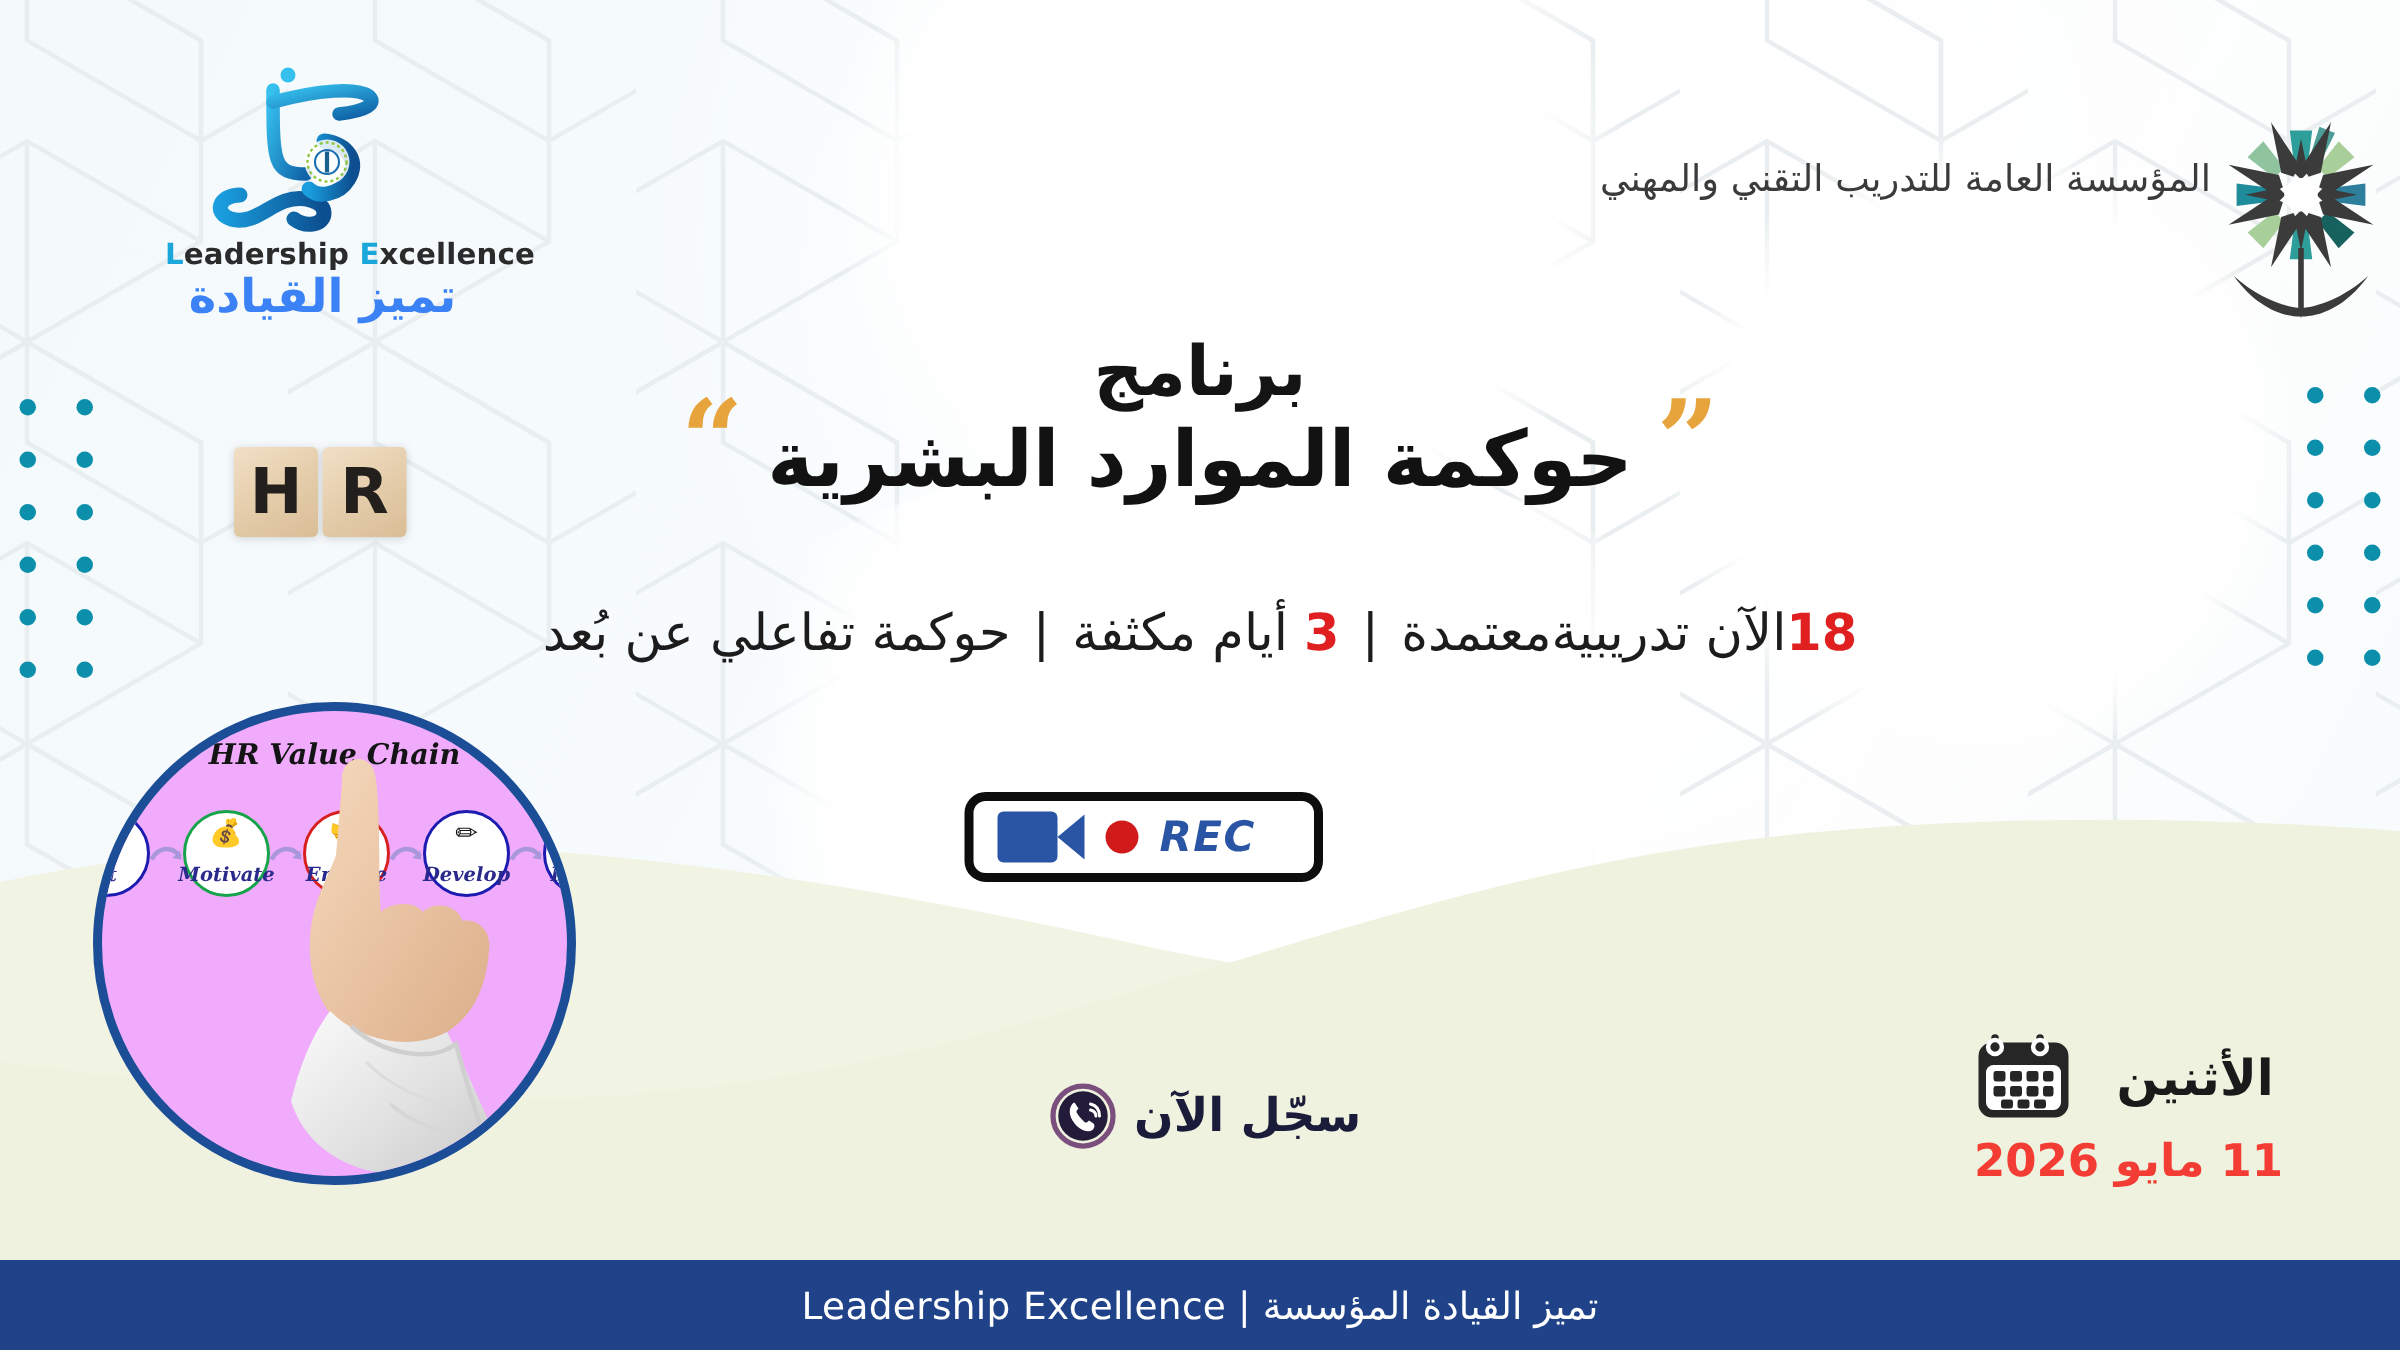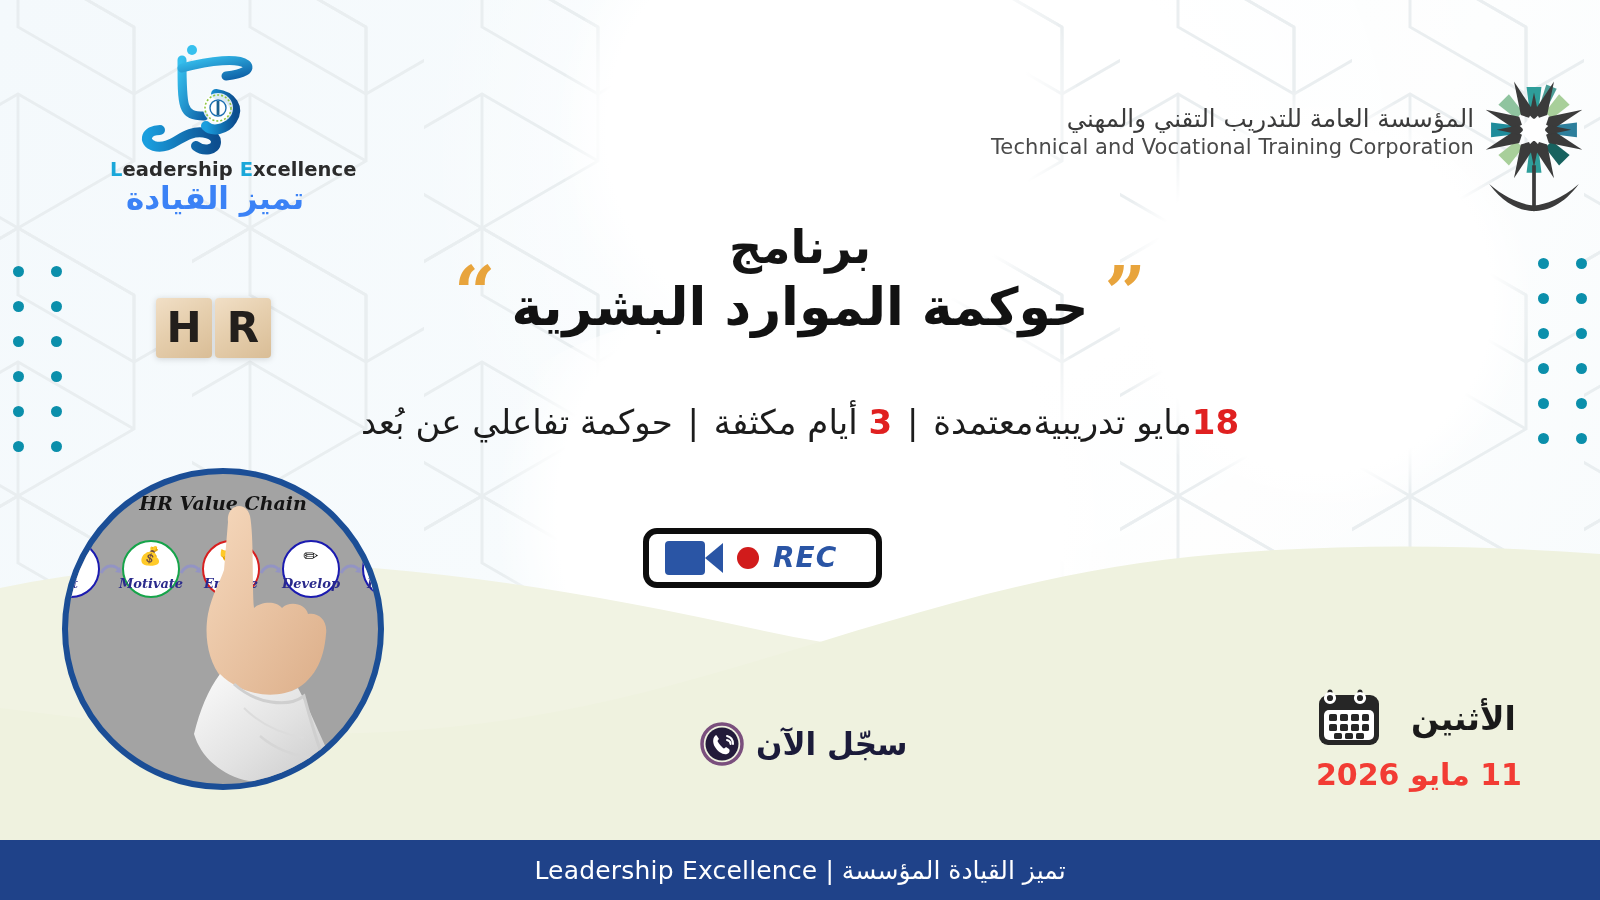--- a/index.html
+++ b/index.html
@@ -46,21 +46,21 @@
     font-size:19.5px; font-weight:700; color:#2b2b2b; letter-spacing:.1px;
     white-space:nowrap; margin-top:2px;
   }
   .logo-le .en b{ color:#1aa7d9; font-weight:700; }
   .logo-le .ar{
     font-size:31px; font-weight:700; color:#3b82f6; direction:rtl;
     margin-top:1px; line-height:1.05;
   }
 
   .logo-tvtc{ position:absolute; right:126px; top:104px; display:flex; align-items:center; gap:0; }
-  .logo-tvtc .txt{ text-align:right; direction:rtl; }
+  .logo-tvtc .txt{ text-align:center; direction:rtl; }
   .logo-tvtc .ar{ font-size:24.5px; color:#3b3b3b; line-height:1.22; white-space:nowrap; letter-spacing:.2px;}
   .logo-tvtc .en{
     font-size:21px; color:#4a4a4a; direction:ltr; line-height:1.2;
     white-space:nowrap; letter-spacing:.1px; margin-top:1px;
   }
   .tvtc-emblem{ position:absolute; right:10px; top:72px; width:112px; height:140px; }
 
   
   .hr-tiles{
     position:absolute; left:156px; top:298px;
@@ -130,21 +130,21 @@
   .rec-txt{
     font-size:28px; font-weight:700; font-style:italic; color:#2a55a5;
     letter-spacing:1px; line-height:1;
   }
 
   
   .photo-circle{
     position:absolute; left:62px; top:468px;
     width:322px; height:322px; border-radius:50%;
     border:6px solid #1b4e96;
-    background:#a3a3a3; overflow:hidden;
+    background:#f0abfc; overflow:hidden;
     box-sizing:border-box;
   }
   .vc-title{
     position:absolute; left:0; right:0; top:18px; text-align:center;
     font-family:"DejaVu Serif","Liberation Serif",serif;
     font-size:19px; font-style:italic; font-weight:700; color:#141414;
   }
   .vc-row{
     position:absolute; left:-26px; right:-26px; top:66px;
     display:flex; align-items:center; justify-content:space-between;
@@ -307,21 +307,20 @@
     </div>
     <div class="en">
       <b>L</b><span>eadership </span><b>E</b><span>xcellence</span>
     </div>
     <div class="ar">تميز القيادة</div>
   </div>
 
   <div class="logo-tvtc">
     <div class="txt">
       <div class="ar">المؤسسة العامة للتدريب التقني والمهني</div>
-      <div class="en">Technical and Vocational Training Corporation</div>
     </div>
   </div>
   <div class="tvtc-emblem">
     <svg viewBox="0 0 120 150" width="112" height="140" aria-hidden="true">
       <g transform="translate(60,62)">
         <g fill="#4b9d96">
           <path d="M-6,-50 L6,-50 L4,-24 L-4,-24 Z" transform="rotate(22)"></path>
         </g>
 
         <g>
@@ -366,21 +365,21 @@
   <div class="headline">
     <div class="kicker">برنامج</div>
     <div class="mainrow">
       <span class="q close">”</span>
       <span class="title">حوكمة الموارد البشرية</span>
       <span class="q open">“</span>
     </div>
   </div>
 
   <div class="subtitle">
-    <span class="num">18</span><span>مايو تدريبيةمعتمدة</span>
+    <span class="num">18</span><span>الآن تدريبيةمعتمدة</span>
     <span class="sep">|</span>
     <span class="num">3</span>
     <span>أيام مكثفة</span>
     <span class="sep">|</span>
     <span>حوكمة تفاعلي عن بُعد</span>
   </div>
 
   <div class="rec-pill">
     <span class="cam">
       <span class="body"></span>

